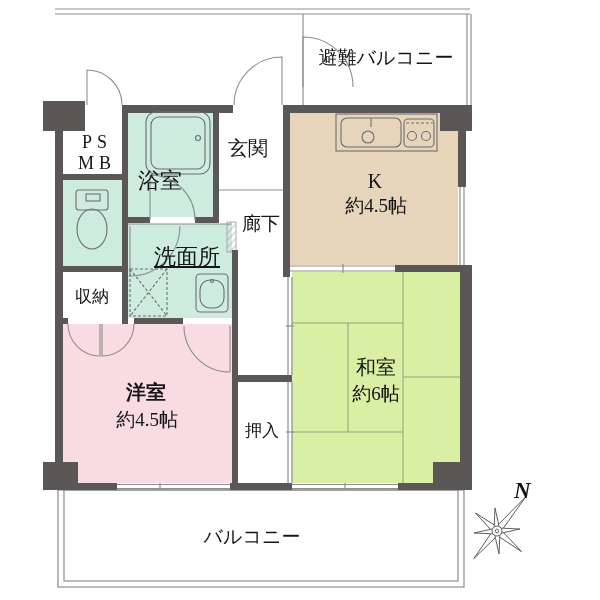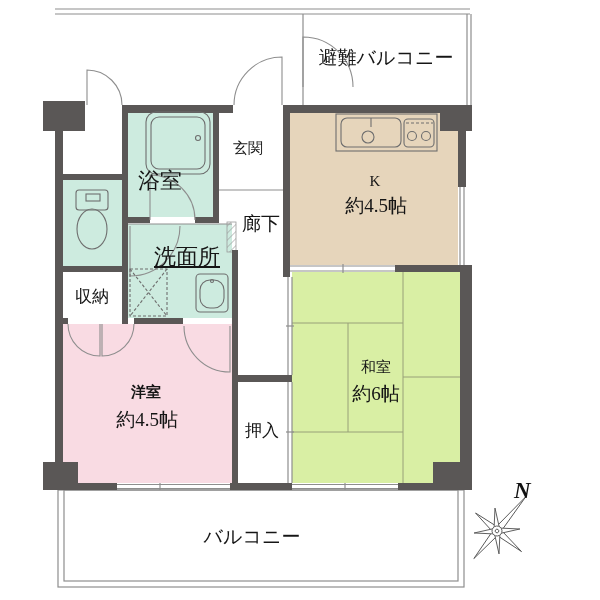--- a/index.html
+++ b/index.html
@@ -1,21 +1,21 @@
 <!DOCTYPE html>
 <html style="--wall: #5a5756; --line: #8e8e8e; --icon: #6e6e6e; --tatami: #98a078; --mint: #cdebdf; --pink: #f9dbe3; --green: #d9efa4; --tan: #e6d5bb; --text: #151515;"><head>
 <meta charset="utf-8">
 <style>
   html,body{margin:0;padding:0;background:#fff;}
   #plan{position:relative;width:600px;height:600px;background:#fff;overflow:hidden;
         font-family:"Liberation Serif","DejaVu Serif",serif;color:var(--text,#151515);}
   #gfx{position:absolute;left:0;top:0;width:600px;height:600px;}
   .label{position:absolute;transform:translate(-50%,-50%);white-space:nowrap;
          text-align:center;color:var(--text,#151515);}
-  .fs20{font-size:15px;} .fs19{font-size:19px;} .fs18{font-size:22px;} .fs17{font-size:17px;}
+  .fs20{font-size:20px;} .fs19{font-size:19px;} .fs18{font-size:22px;} .fs17{font-size:17px;}
   .psmb{line-height:21px;letter-spacing:5px;font-size:18px;}
   svg .wall{fill:var(--wall,#5a5756);}
   svg .thin{stroke:var(--line,#8e8e8e);stroke-width:1.2;fill:none;}
   svg .door{stroke:var(--line,#8e8e8e);stroke-width:1.1;fill:none;}
   svg .icon{stroke:var(--icon,#6e6e6e);stroke-width:1.1;fill:none;}
   svg .tat{stroke:var(--tatami,#98a078);stroke-width:1;fill:none;}
 </style>
 </head>
 <body>
 
@@ -169,20 +169,24 @@
     <text x="514" y="498" font-size="23" font-style="italic" font-weight="bold" font-family="Liberation Serif, DejaVu Serif, serif" fill="#111111">N</text>
   </g>
 </svg>
 
 <div class="label fs19" style="left:386px;top:58px;">避難バルコニー</div>
 <div class="label fs20" style="left:375px;top:181px;">K</div>
 <div class="label fs19" style="left:376px;top:206px;">約4.5帖</div>
 <div class="label fs20" style="left:248px;top:148px;">玄関</div>
 <div class="label fs19" style="left:261px;top:224px;">廊下</div>
 <div class="label fs18" style="left:160px;top:181px;">浴室</div>
+<div class="label psmb" style="left:97px;top:153px;">
+  <span style="display:block;">PS</span>
+  <span style="display:block;">MB</span>
+</div>
 <div class="label fs18" style="left:187px;top:257px;text-decoration:underline;">洗面所</div>
 <div class="label fs17" style="left:92px;top:296px;">収納</div>
 <div class="label fs20" style="left:146px;top:392px;font-weight:bold;">洋室</div>
 <div class="label fs19" style="left:147px;top:420px;">約4.5帖</div>
 <div class="label fs20" style="left:376px;top:367px;">和室</div>
 <div class="label fs19" style="left:376px;top:394px;">約6帖</div>
 <div class="label fs17" style="left:262px;top:430px;">押入</div>
 <div class="label fs19" style="left:252px;top:537px;">バルコニー</div>
 
 </div>

